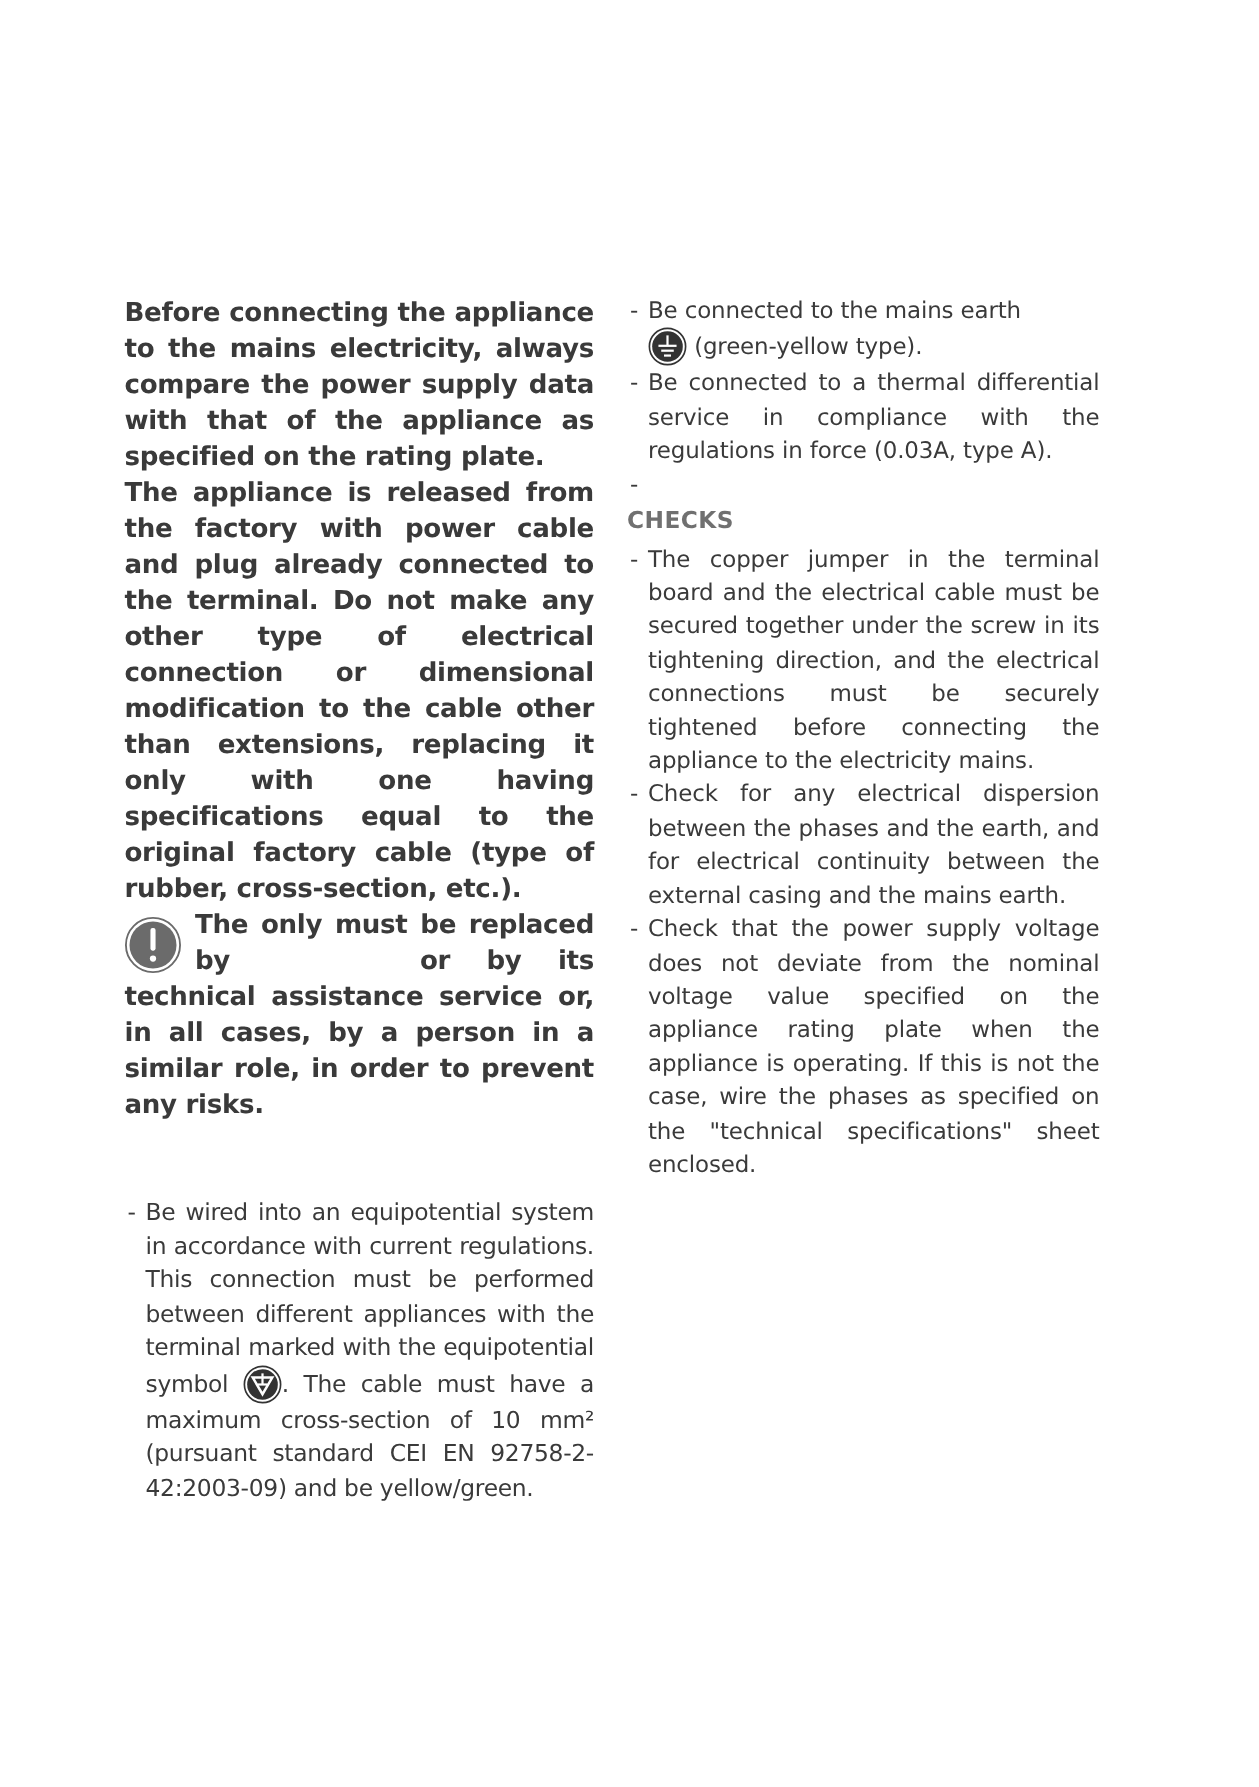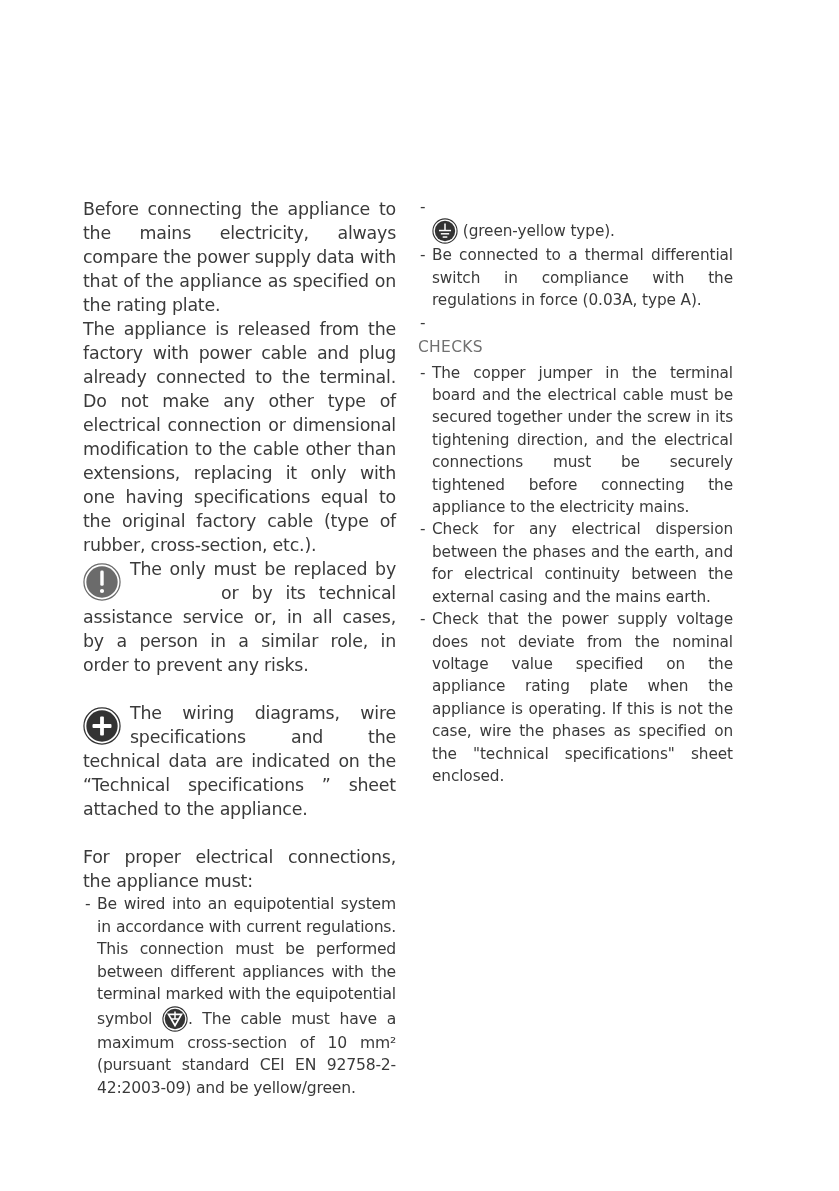--- a/index.html
+++ b/index.html
@@ -2,29 +2,29 @@
 <html><head>
 <meta charset="utf-8">
 <style>
   html, body { margin: 0; padding: 0; background: #ffffff; }
   body { width: 839px; height: 1191px; position: relative; overflow: hidden;
          font-family: "DejaVu Sans", "Liberation Sans", sans-serif; color: #3a3a3a; }
   .col1 { position: absolute; left: 83px; top: 197px; width: 313px;
           font-size: 17.4px; line-height: 24px; text-align: justify; letter-spacing: -0.2px; }
   .col2 { position: absolute; left: 418px; top: 196px; width: 315px;
           font-size: 15.3px; line-height: 22.4px; text-align: justify; letter-spacing: -0.1px; }
-  p { margin: 0; }
+  p { margin: 0; font-weight: bold; }
   .gap { height: 24px; }
   .note { position: relative; }
   .note-icon { float: left; width: 38px; height: 38px; margin: 6px 9px 0 0; }
   .bullet { position: relative; padding-left: 14px; }
   .bullet .dash { position: absolute; left: 2px; top: 0; }
   .col1 .bullet { font-size: 15.6px; line-height: 22.5px; }
   .inline-icon { display: inline-block; width: 26px; height: 26px; vertical-align: -8px; }
-  .section-title { font-weight: normal; color: #707070; font-size: 15.5px; letter-spacing: 0.3px;
+  .section-title { font-weight: bold; color: #707070; font-size: 15.5px; letter-spacing: 0.3px;
                    margin: 24px 0 4px 0; line-height: 22px; }
   .spacer-word { display: inline-block; width: 78px; }
 </style>
 </head>
 <body>
 
 <div class="col1">
   <p>Before connecting the appliance to the mains electricity, always compare the power supply data with that of the appliance as specified on the rating plate.</p>
   <p>The appliance is released from the factory with power cable and plug already connected to the terminal. Do not make any other type of electrical connection or dimensional modification to the cable other than extensions, replacing it only with one having specifications equal to the original factory cable (type of rubber, cross-section, etc.).</p>
 
@@ -35,63 +35,53 @@
       <rect x="18.2" y="8" width="3.6" height="16" rx="1.5" fill="#fff"></rect>
       <circle cx="20" cy="29.5" r="2.2" fill="#fff"></circle>
     </svg>
     <p><span>The only must be replaced by</span>
        <span class="spacer-word"></span>
        <span>or by its technical assistance service or, in all cases, by a person in a similar role, in order to prevent any risks.</span></p>
   </div>
 
   <div class="gap"></div>
 
-  <div class="note">
-    <svg class="note-icon" viewBox="0 0 40 40">
-      <circle cx="20" cy="20" r="19" fill="#fff" stroke="#333" stroke-width="1.3"></circle>
-      <circle cx="20" cy="20" r="16.5" fill="#333333"></circle>
-      <rect x="18" y="10" width="4" height="20" rx="1" fill="#fff"></rect>
-      <rect x="10" y="18" width="20" height="4" rx="1" fill="#fff"></rect>
-    </svg>
-    <p>The wiring diagrams, wire specifications and the technical data are indicated on the “Technical specifications ” sheet attached to the appliance.</p>
-  </div>
 
   <div class="gap"></div>
 
-  <p>For proper electrical connections, the appliance must:</p>
   <div class="bullet">
     <span class="dash">-</span>
     <span>Be wired into an equipotential system in accordance with current regulations. This connection must be performed between different appliances with the terminal marked with the equipotential symbol</span>
     <svg class="inline-icon" viewBox="0 0 28 28">
       <circle cx="14" cy="14" r="13" fill="#fff" stroke="#333" stroke-width="1.2"></circle>
       <circle cx="14" cy="14" r="11" fill="#333"></circle>
       <path d="M7 9 L21 9 L14 21 Z" fill="none" stroke="#fff" stroke-width="1.8"></path>
       <line x1="14" y1="6" x2="14" y2="14" stroke="#fff" stroke-width="1.6"></line>
       <line x1="10.5" y1="14" x2="17.5" y2="14" stroke="#fff" stroke-width="1.6"></line>
     </svg><span>. The cable must have a maximum cross-section of 10 mm² (pursuant standard CEI EN 92758-2-42:2003-09) and be yellow/green.</span>
   </div>
 </div>
 
 <div class="col2">
   <div class="bullet">
     <span class="dash">-</span>
-    <br>
+    <span>Be connected to the mains earth</span><br>
     <svg class="inline-icon" viewBox="0 0 28 28">
       <circle cx="14" cy="14" r="13" fill="#fff" stroke="#333" stroke-width="1.2"></circle>
       <circle cx="14" cy="14" r="11" fill="#333"></circle>
       <line x1="14" y1="6" x2="14" y2="13" stroke="#fff" stroke-width="1.6"></line>
       <line x1="7.5" y1="13.5" x2="20.5" y2="13.5" stroke="#fff" stroke-width="1.6"></line>
       <line x1="9.5" y1="17" x2="18.5" y2="17" stroke="#fff" stroke-width="1.6"></line>
       <line x1="11.5" y1="20.5" x2="16.5" y2="20.5" stroke="#fff" stroke-width="1.6"></line>
     </svg>
     <span>(green-yellow type).</span>
   </div>
   <div class="bullet">
     <span class="dash">-</span>
-    <span>Be connected to a thermal differential switch in compliance with the regulations in force (0.03A, type A).</span>
+    <span>Be connected to a thermal differential service in compliance with the regulations in force (0.03A, type A).</span>
   </div>
   <div class="bullet">
     <span class="dash">-</span>
   </div>
 
   <div class="section-title">CHECKS</div>
 
   <div class="bullet">
     <span class="dash">-</span>
     <span>The copper jumper in the terminal board and the electrical cable must be secured together under the screw in its tightening direction, and the electrical connections must be securely tightened before connecting the appliance to the electricity mains.</span>

